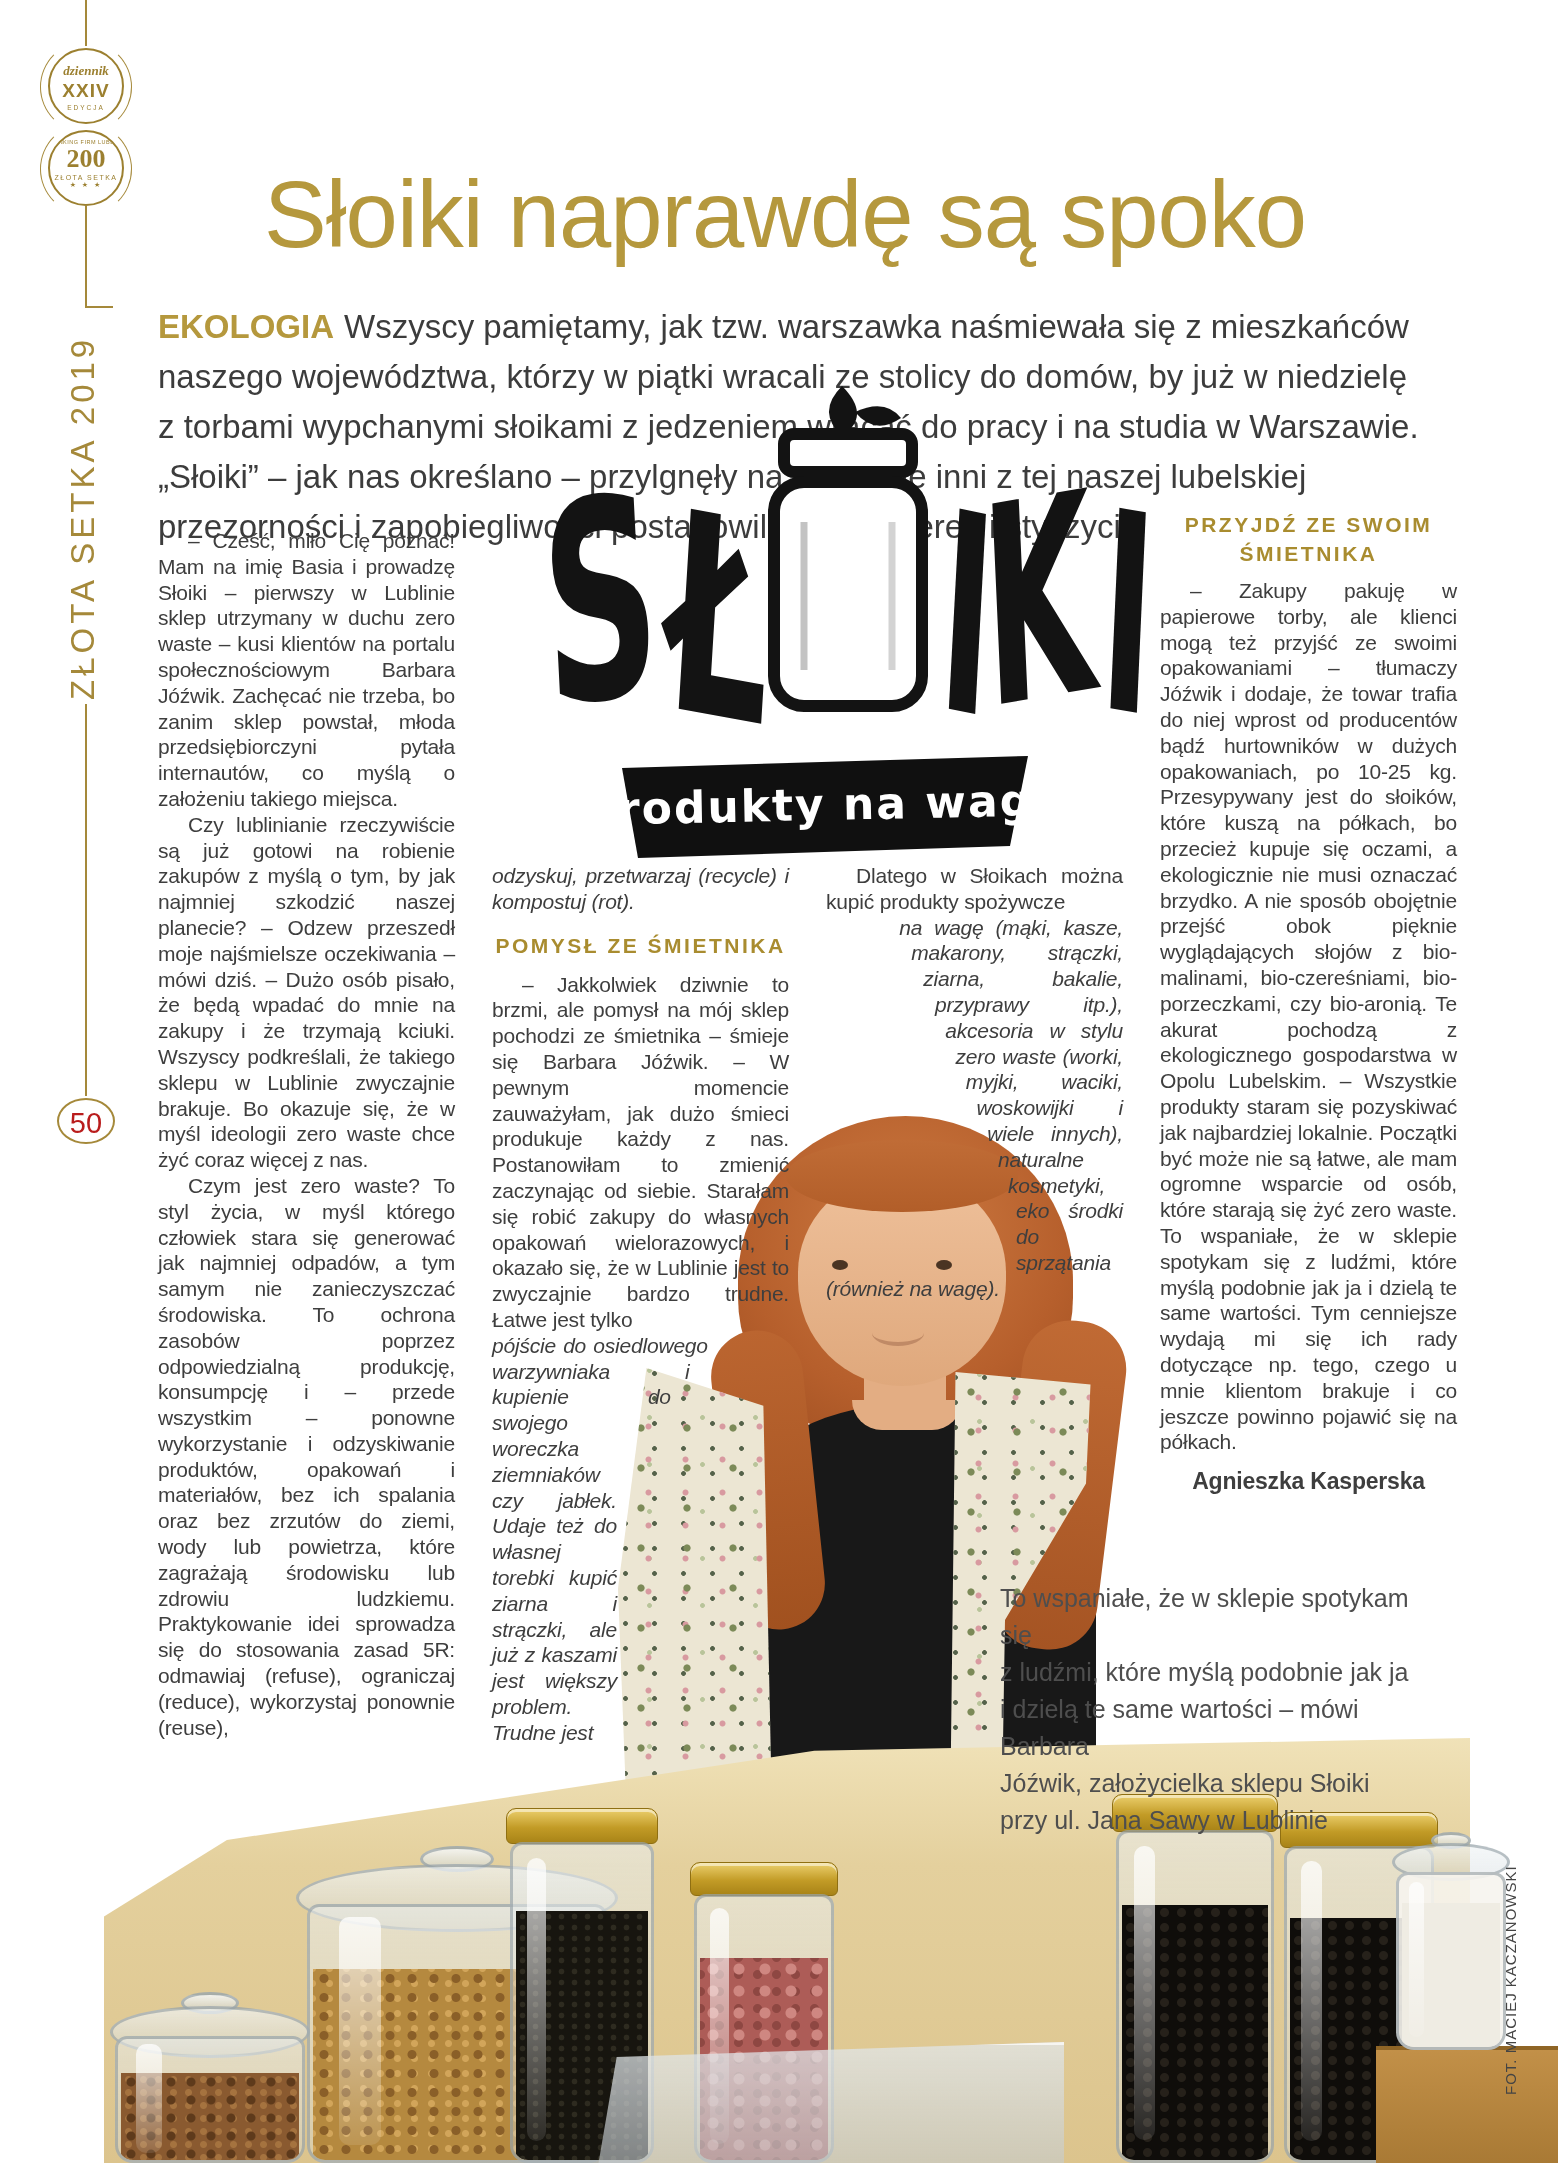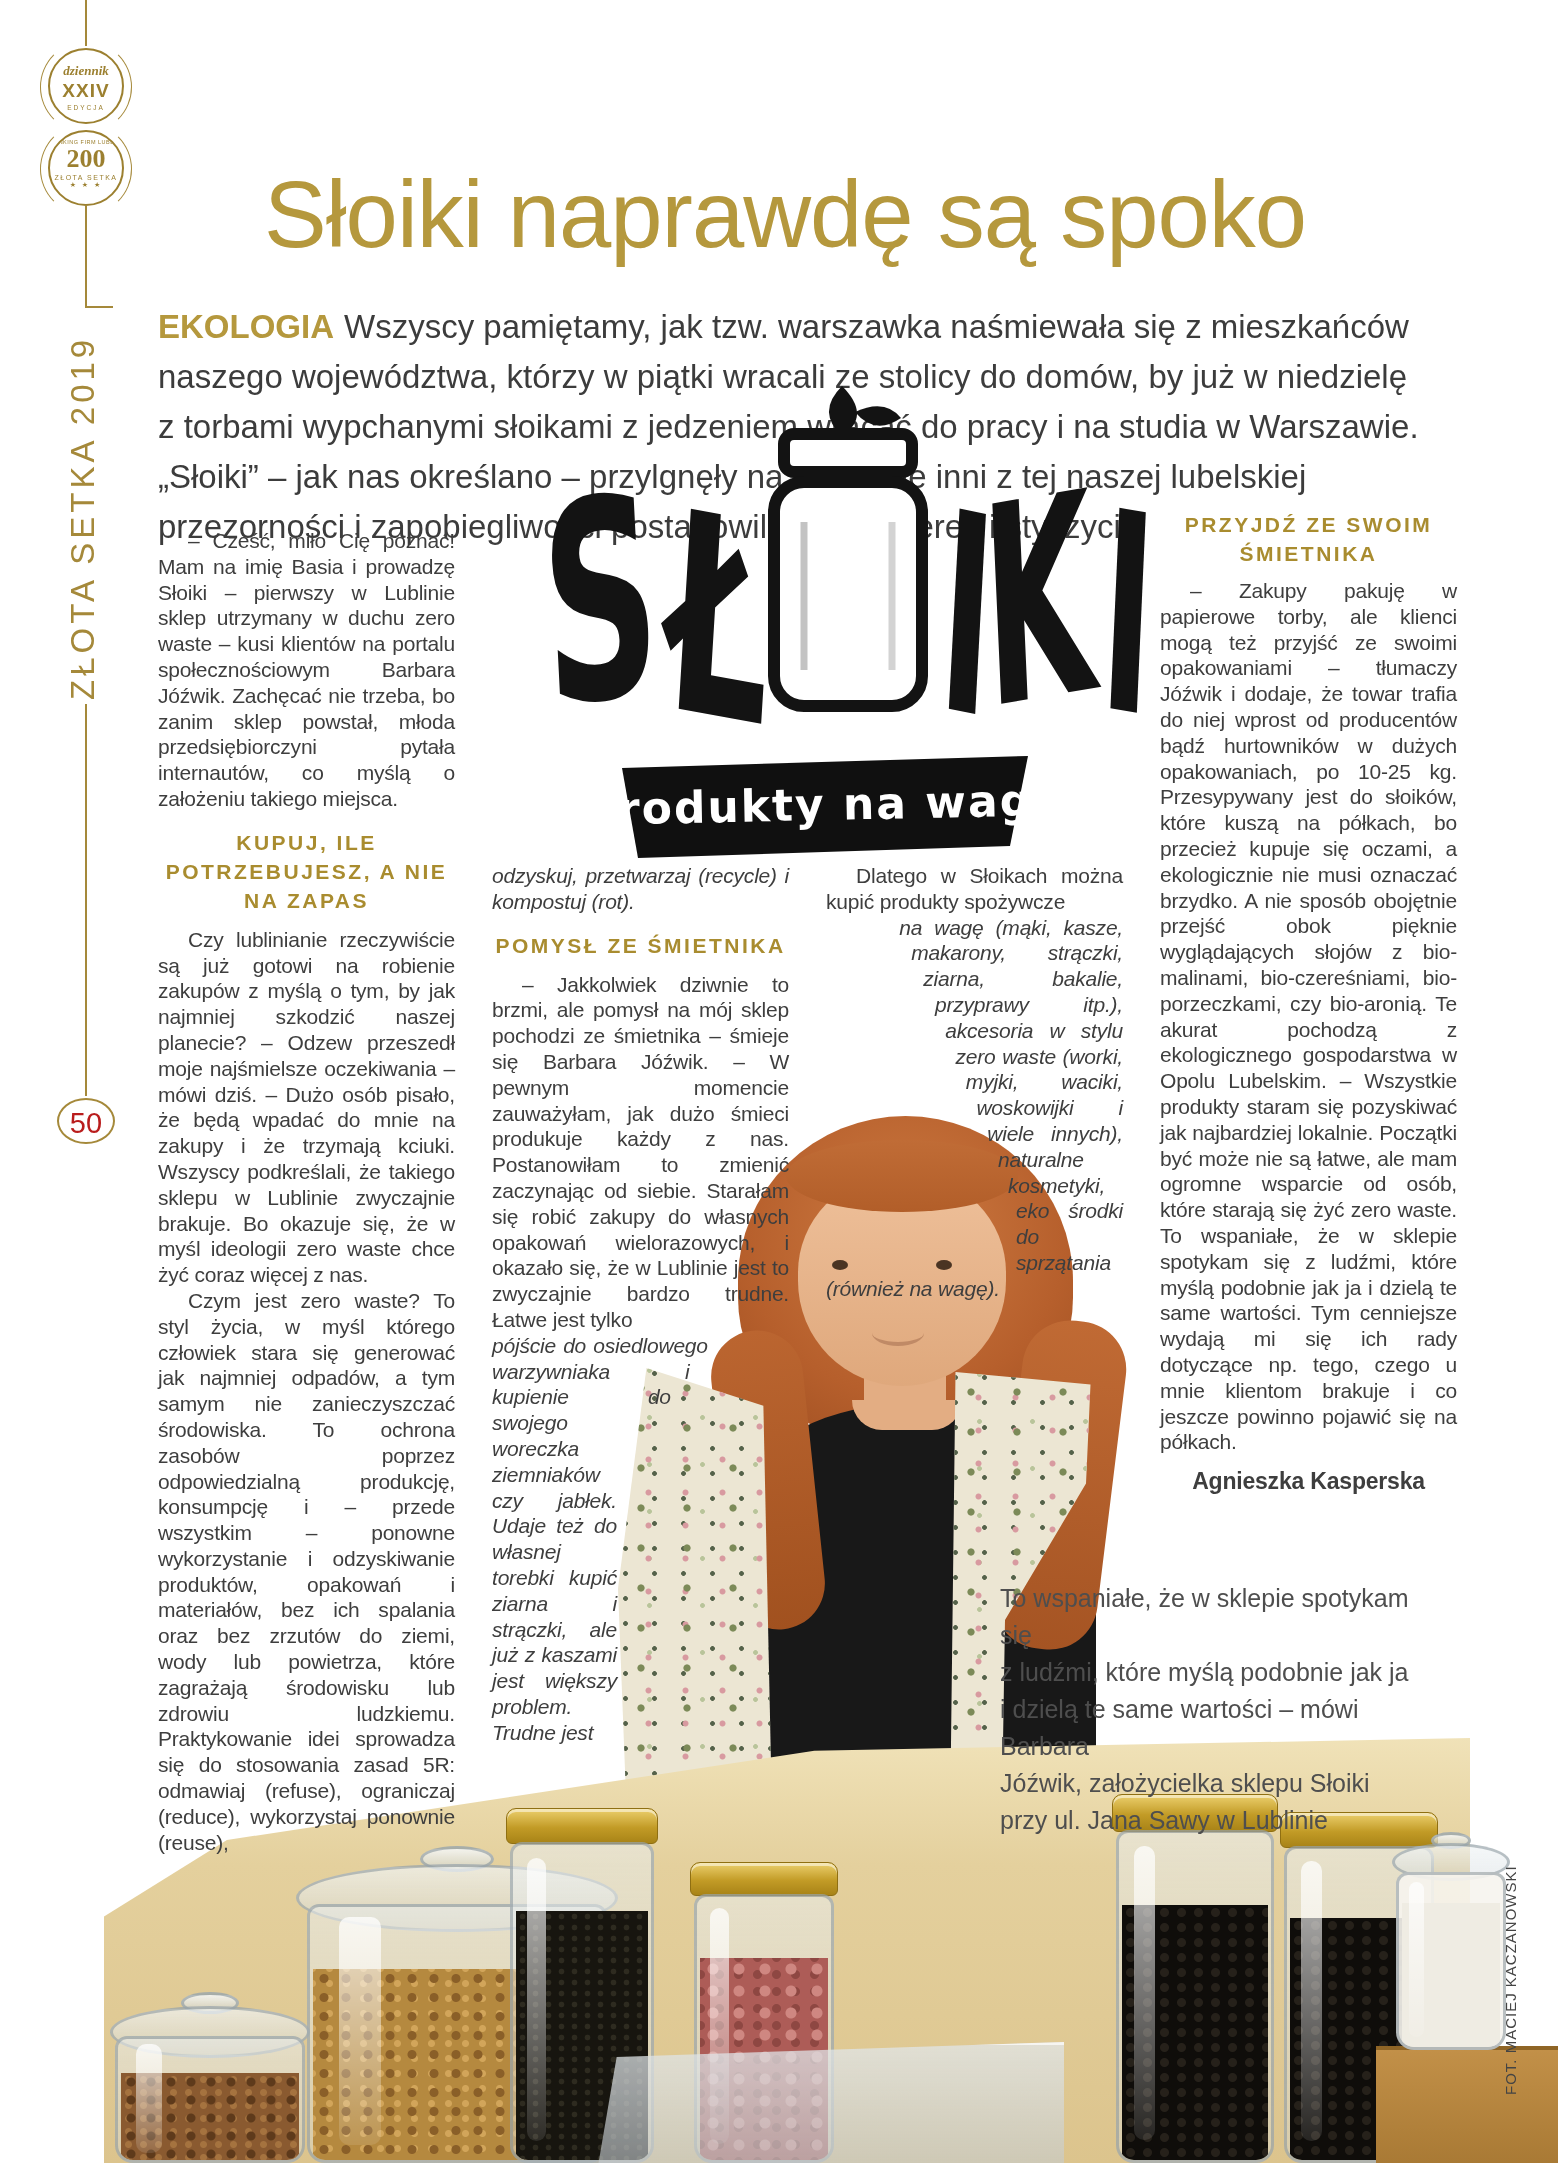--- a/index.html
+++ b/index.html
@@ -183,21 +183,20 @@
     <g transform="translate(0,330) scale(1,1.55)">
       <text class="logo-word" x="168" y="0" rotate="-5 6" textLength="218" lengthAdjust="spacingAndGlyphs">SŁ</text>
       <text class="logo-word" x="556" y="0" rotate="6 -5 5" textLength="214" lengthAdjust="spacingAndGlyphs">IKI</text>
     </g>
     <polygon points="242,392 648,380 630,470 258,482" fill="#101010"></polygon>
     <text class="logo-tag" x="445" y="444" text-anchor="middle" transform="rotate(-1.2 445 444)">produkty na wagę</text>
   </svg>
 
   <div class="col c1">
     <p>– Cześć, miło Cię poznać! Mam na imię Basia i prowadzę Słoiki – pierwszy w Lublinie sklep utrzymany w duchu zero waste – kusi klientów na portalu społecznościowym Barbara Jóźwik. Zachęcać nie trzeba, bo zanim sklep powstał, młoda przedsiębiorczyni pytała internautów, co myślą o założeniu takiego miejsca.</p>
-    <div class="subhead">KUPUJ, ILE POTRZEBUJESZ, A NIE NA ZAPAS</div>
     <p>Czy lublinianie rzeczywiście są już gotowi na robienie zakupów z myślą o tym, by jak najmniej szkodzić naszej planecie? – Odzew przeszedł moje najśmielsze oczekiwania – mówi dziś. – Dużo osób pisało, że będą wpadać do mnie na zakupy i że trzymają kciuki. Wszyscy podkreślali, że takiego sklepu w Lublinie zwyczajnie brakuje. Bo okazuje się, że w myśl ideologii zero waste chce żyć coraz więcej z nas.</p>
     <p>Czym jest zero waste? To styl życia, w myśl którego człowiek stara się generować jak najmniej odpadów, a tym samym nie zanieczyszczać środowiska. To ochrona zasobów poprzez odpowiedzialną produkcję, konsumpcję i – przede wszystkim – ponowne wykorzystanie i odzyskiwanie produktów, opakowań i materiałów, bez ich spalania oraz bez zrzutów do ziemi, wody lub powietrza, które zagrażają środowisku lub zdrowiu ludzkiemu. Praktykowanie idei sprowadza się do stosowania zasad 5R: odmawiaj (refuse), ograniczaj (reduce), wykorzystaj ponownie (reuse),</p>
   </div>
 
   <div class="col c2">
     <p class="cont">odzyskuj, przetwarzaj (recycle) i kompostuj (rot).</p>
     <div class="subhead">POMYSŁ ZE ŚMIETNIKA</div>
     <p>– Jakkolwiek dziwnie to brzmi, ale pomysł na mój sklep pochodzi ze śmietnika – śmieje się Barbara Jóźwik. – W pewnym momencie zauważyłam, jak dużo śmieci produkuje każdy z nas. Postanowiłam to zmienić zaczynając od siebie. Starałam się robić zakupy do własnych opakowań wielorazowych, i okazało się, że w Lublinie jest to zwyczajnie bardzo trudne. Łatwe jest tylko</p>
     <span class="cutR"></span>
     <p class="cont">pójście do osiedlowego warzywniaka i kupienie do swojego woreczka ziemniaków czy jabłek. Udaje też do własnej torebki kupić ziarna i strączki, ale już z kaszami jest większy problem. Trudne jest</p>

